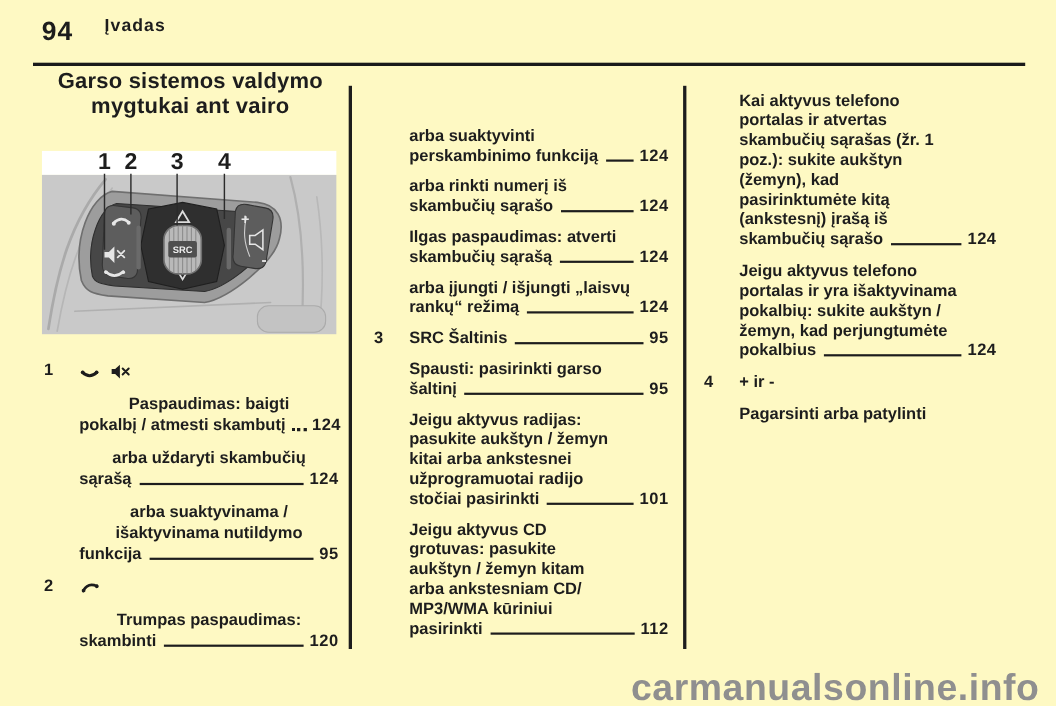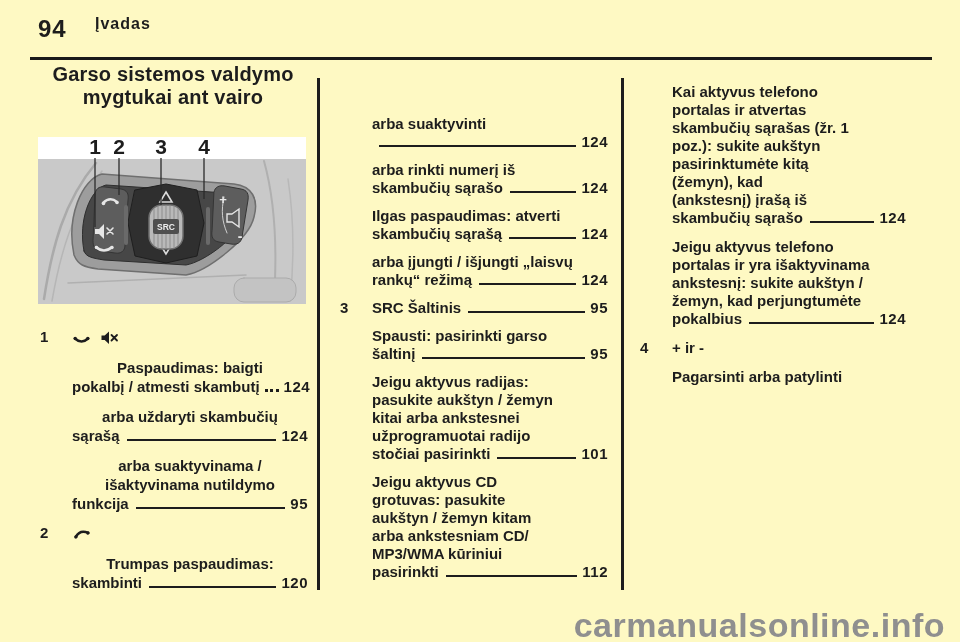--- a/index.html
+++ b/index.html
@@ -185,20 +185,21 @@
       </div>
   </section>
 
   <div class="vrule vrule-1"></div>
 
   <section class="col col-2">
     <div class="blocks">
         <div class="block">
           <div class="line"><span>arba suaktyvinti</span></div>
           <div class="line last">
+            <span>perskambinimo funkciją</span>
             <span class="leader"></span>
             <span class="pageref">124</span>
           </div>
         </div>
         <div class="block">
           <div class="line"><span>arba rinkti numerį iš</span></div>
           <div class="line last">
             <span>skambučių sąrašo</span>
             <span class="leader"></span>
             <span class="pageref">124</span>
@@ -264,33 +265,33 @@
 
   <div class="vrule vrule-2"></div>
 
   <section class="col col-3">
     <div class="blocks">
         <div class="block">
           <div class="line"><span>Kai aktyvus telefono</span></div>
           <div class="line"><span>portalas ir atvertas</span></div>
           <div class="line"><span>skambučių sąrašas (žr. 1</span></div>
           <div class="line"><span>poz.): sukite aukštyn</span></div>
+          <div class="line"><span>(žemyn), kad</span></div>
           <div class="line"><span>pasirinktumėte kitą</span></div>
-          <div class="line"><span>(žemyn), kad</span></div>
           <div class="line"><span>(ankstesnį) įrašą iš</span></div>
           <div class="line last">
             <span>skambučių sąrašo</span>
             <span class="leader"></span>
             <span class="pageref">124</span>
           </div>
         </div>
         <div class="block">
           <div class="line"><span>Jeigu aktyvus telefono</span></div>
           <div class="line"><span>portalas ir yra išaktyvinama</span></div>
-          <div class="line"><span>ankstesnį: sukite aukštyn /</span></div>
+          <div class="line"><span>pokalbių: sukite aukštyn /</span></div>
           <div class="line"><span>žemyn, kad perjungtumėte</span></div>
           <div class="line last">
             <span>pokalbius</span>
             <span class="leader"></span>
             <span class="pageref">124</span>
           </div>
         </div>
         <div class="block">
           <span class="marker">4</span>
           <div class="line"><span>+ ir -</span></div>

